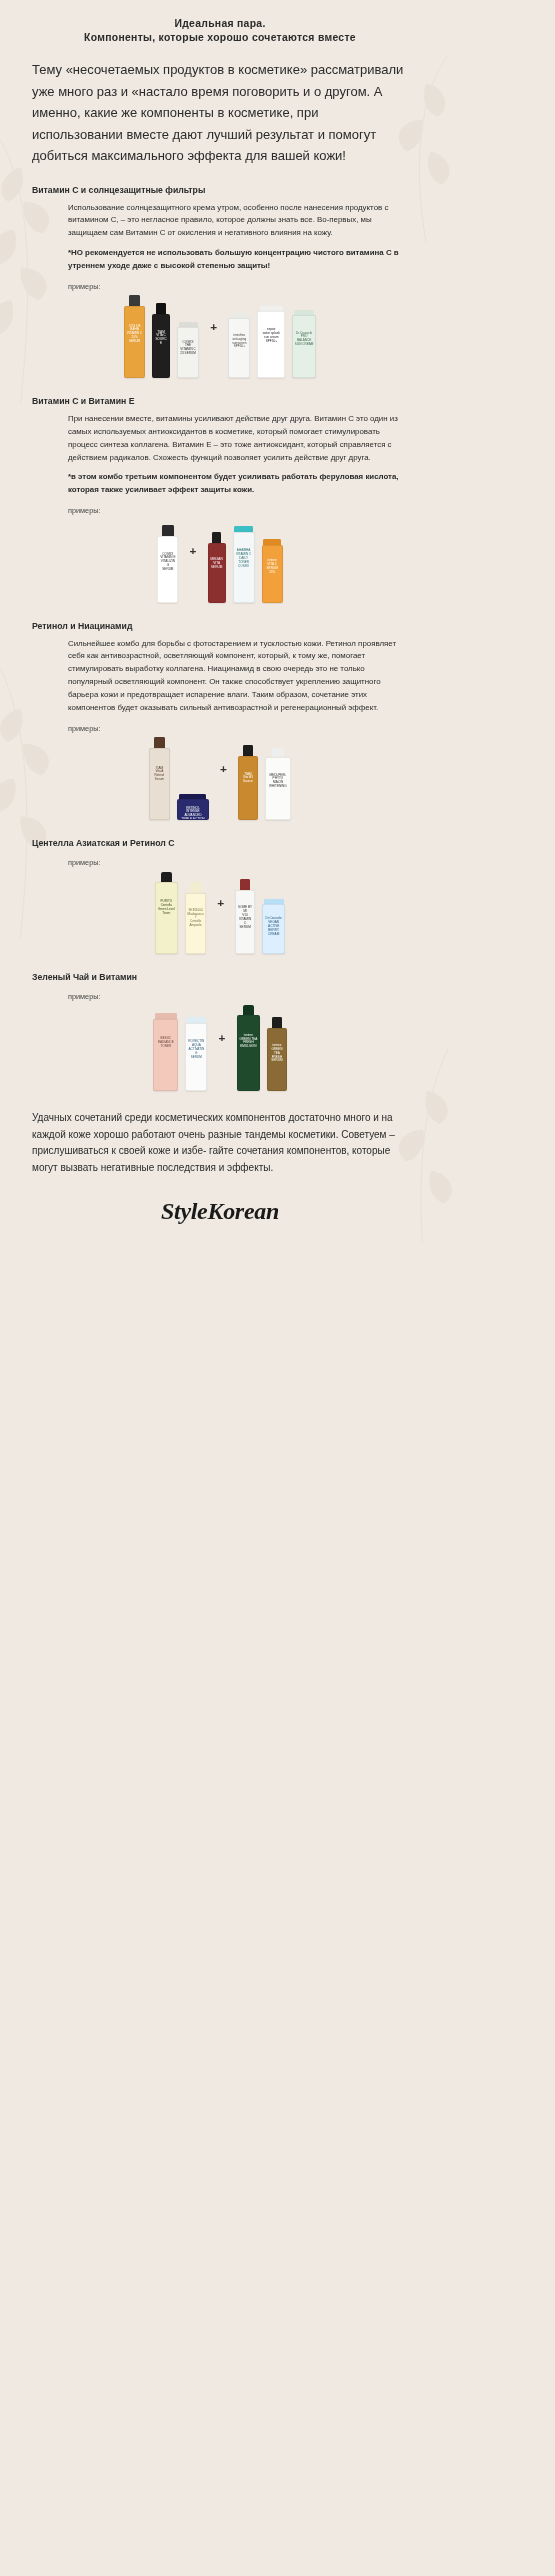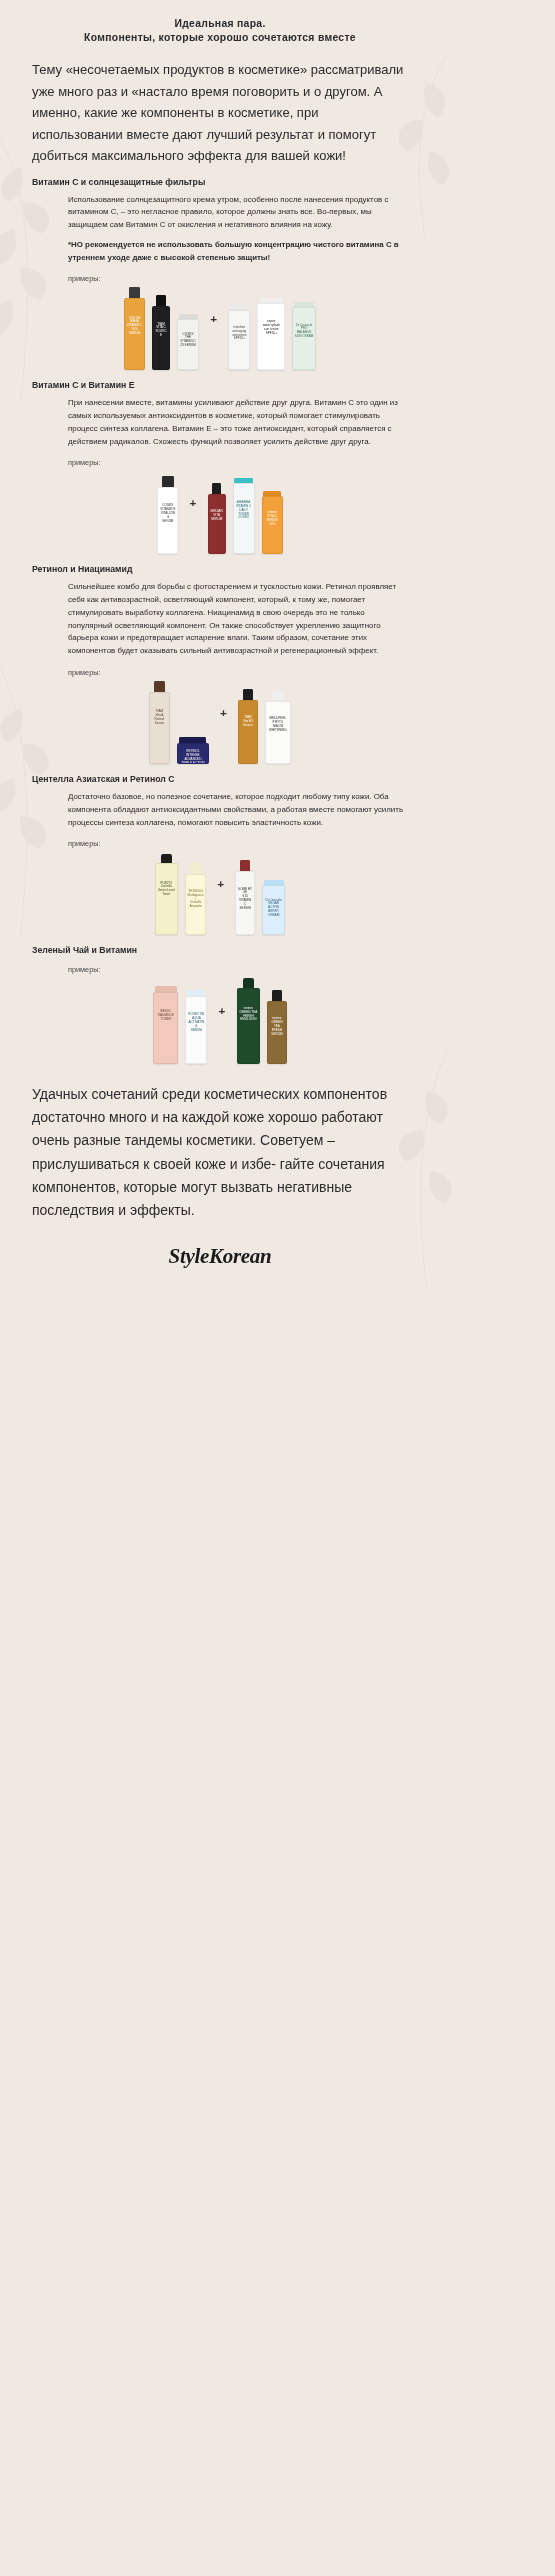--- a/index.html
+++ b/index.html
@@ -40,21 +40,21 @@
   }
   .intro {
     padding: 9.7px 32px 0 32px;
     font-size: 13px;
     line-height: 1.65;
     text-align: left;
   }
   .section {
     position: relative;
     padding: 0 32px;
-    margin-top: 10px;
+    margin-top: 18px;
   }
   .section-title {
     font-size: 8.7px;
     font-weight: bold;
     margin-bottom: 7px;
   }
   .section-body {
     padding-left: 36px;
     font-size: 7.9px;
     line-height: 1.62;
@@ -105,28 +105,28 @@
   .lbl {
     font-size: 3.1px;
     line-height: 1.25;
     text-align: center;
     padding: 1.4px 1.4px;
     width: 100%;
     word-break: break-word;
   }
   .footer-text {
     padding: 19.5px 32px 0 32px;
-    font-size: 14px;
+    font-size: 10px;
     line-height: 1.65;
   }
   .footer-text p { margin: 0 0 9.7px 0; }
   .brand {
     text-align: center;
     padding: 12.5px 0 18px 0;
-    font-size: 21px;
+    font-size: 24px;
     font-style: italic;
     font-family: "Liberation Serif", serif;
     font-weight: bold;
     letter-spacing: -0.3px;
   }
   .brand .k { color: #1a1a1a; }
 </style>
 </head>
 <body>
 
@@ -264,20 +264,21 @@
 SUN CREAM</div>
               </div>
             </div>
           </div>
         </div>
       </div>
       <div class="section">
         <div class="section-title">Витамин С и Витамин Е</div>
         <div class="section-body">
           <p>При нанесении вместе, витамины усиливают действие друг друга. Витамин С это один из самых используемых антиоксидантов в косметике, который помогает стимулировать процесс синтеза коллагена. Витамин Е – это тоже антиоксидант, который справляется с действием радикалов. Схожесть функций позволяет усилить действие друг друга.</p>
+          <div class="note">*в этом комбо третьим компонентом будет усиливать работать феруловая кислота, которая также усиливает эффект защиты кожи.</div>
         </div>
         <div class="examples-label">примеры:</div>
         <div class="products">
           <div class="prod">
             <div style="display: flex; flex-direction: column; align-items: center;">
               <div style="width: 11.8px; height: 11px; background: rgb(43, 43, 43); border-radius: 1.4px 1.4px 0px 0px;"></div>
               <div class="bottle" style="width: 21px; height: 67px; background: rgb(255, 255, 255); border: 0.7px solid rgba(0, 0, 0, 0.08); box-shadow: rgba(0, 0, 0, 0.08) 0px 0.7px 1.4px; padding-top: 14.6px;">
                 <div class="lbl" style="color: rgb(51, 51, 51); white-space: pre-line;">COSRX
 VITAMIN E
 VITALIZING
@@ -368,23 +369,20 @@
 PHYTO
 NIACIN
 WHITENING</div>
               </div>
             </div>
           </div>
         </div>
       </div>
       <div class="section">
         <div class="section-title">Центелла Азиатская и Ретинол С</div>
-        <div class="section-body">
-          <p>Достаточно базовое, но полезное сочетание, которое подходит любому типу кожи. Оба компонента обладают антиоксидантными свойствами, а работая вместе помогают усилить процессы синтеза коллагена, помогают повысить эластичность кожи.</p>
-        </div>
         <div class="examples-label">примеры:</div>
         <div class="products">
           <div class="prod">
             <div style="display: flex; flex-direction: column; align-items: center;">
               <div style="width: 10.4px; height: 9.7px; background: rgb(29, 29, 29); border-radius: 2.1px 2.1px 0px 0px;"></div>
               <div class="bottle" style="width: 23.6px; height: 72px; background: rgb(243, 241, 201); border: 0.7px solid rgba(0, 0, 0, 0.08); box-shadow: rgba(0, 0, 0, 0.08) 0px 0.7px 1.4px; padding-top: 16px;">
                 <div class="lbl" style="color: rgb(58, 74, 34); white-space: pre-line;">PURITO
 Centella
 Green Level
 Toner</div>

